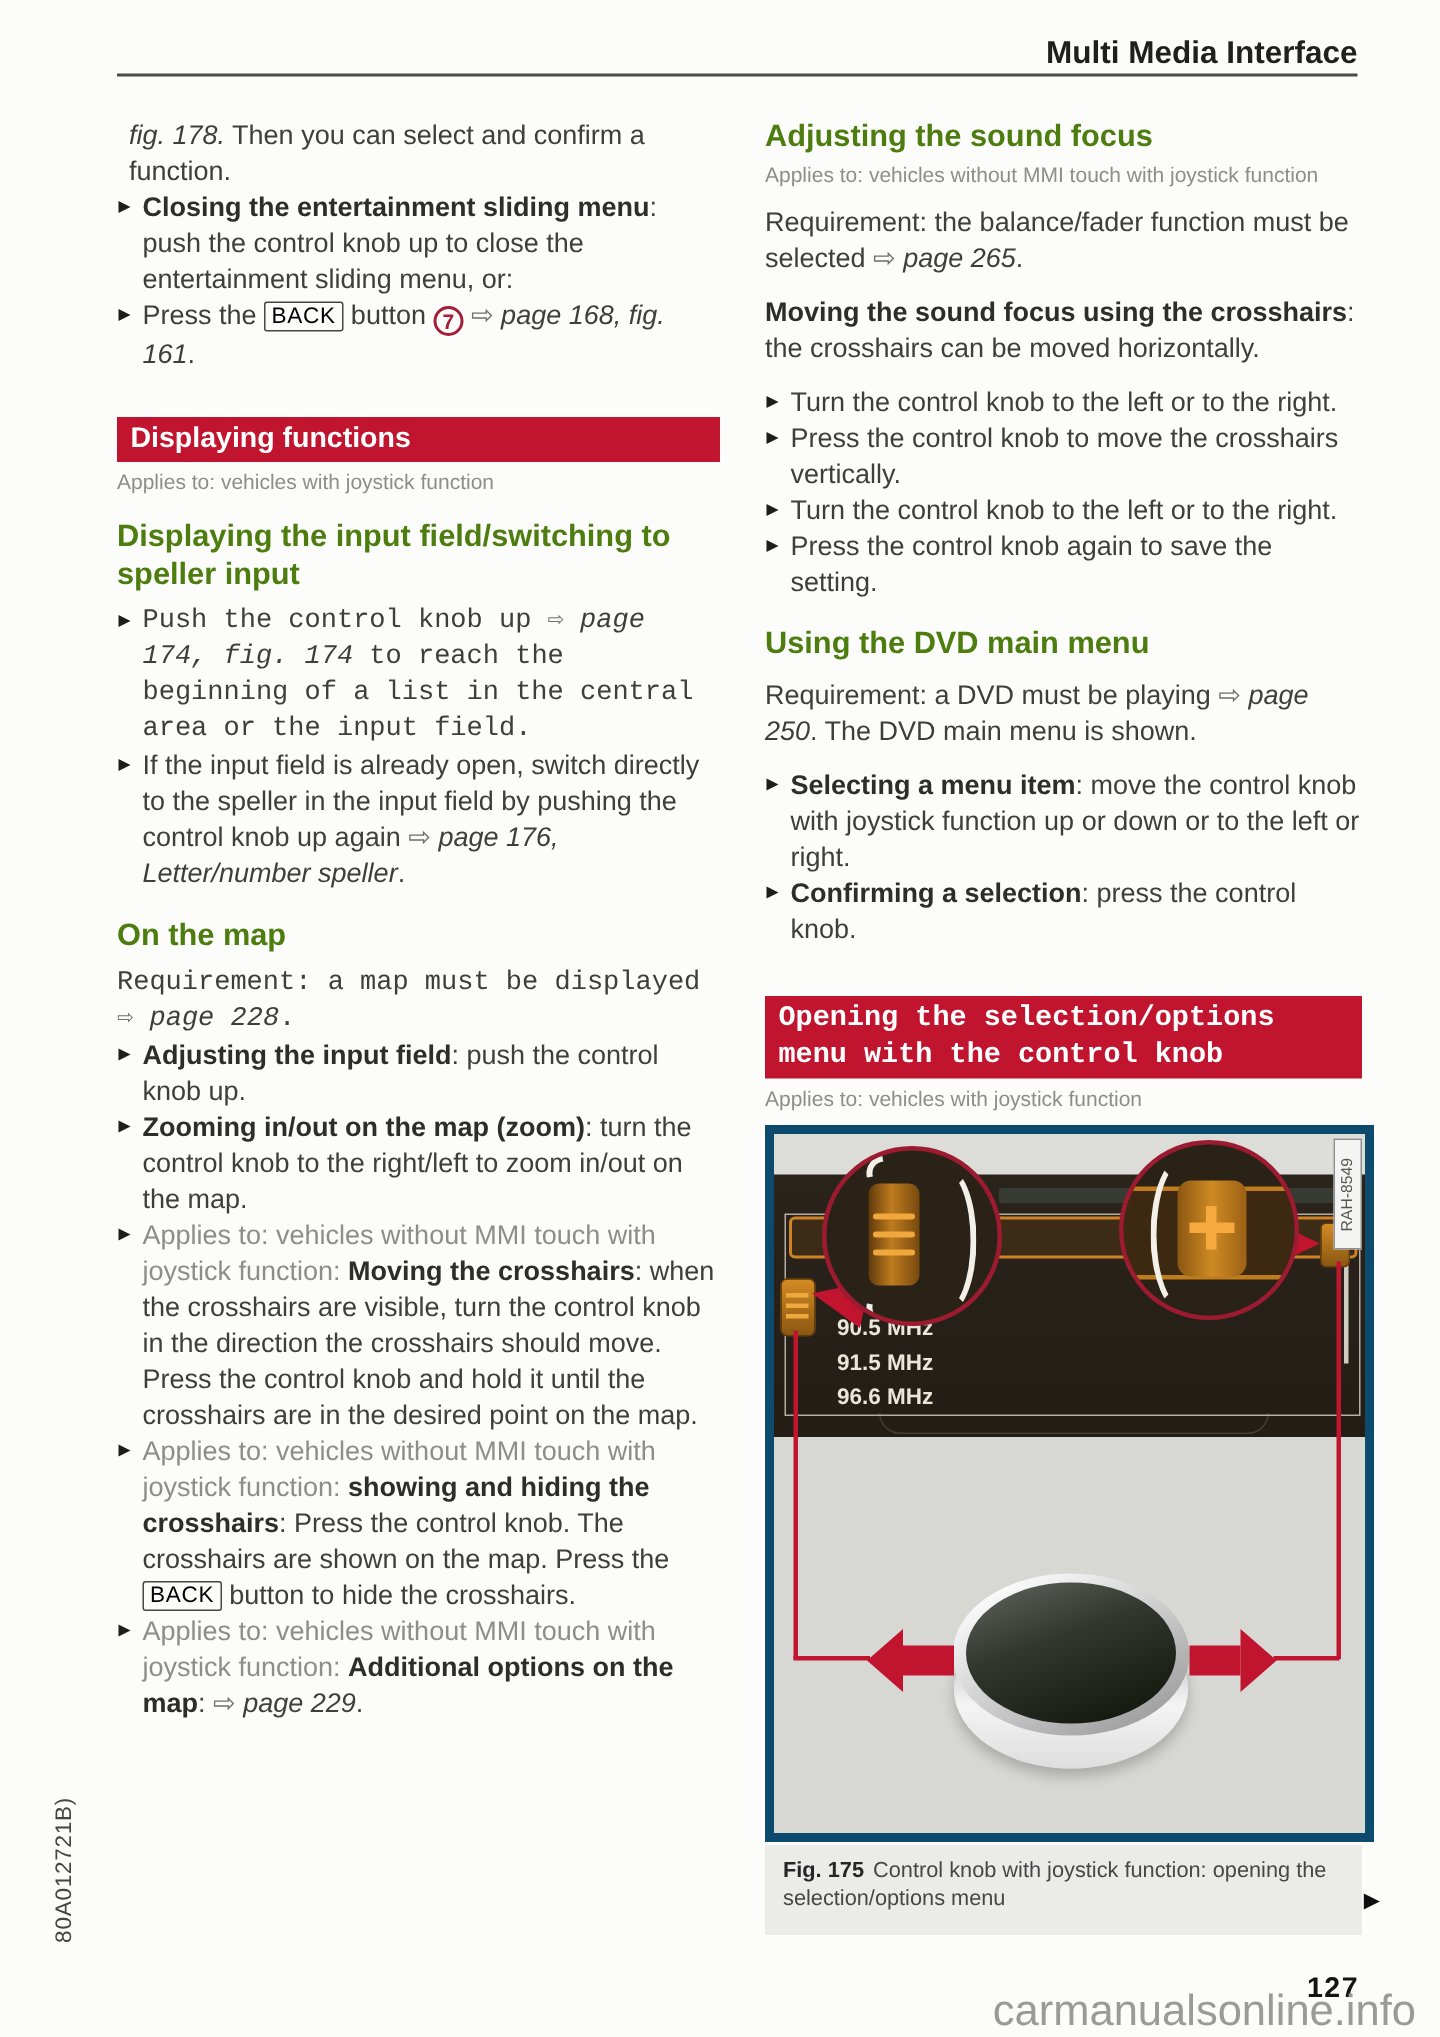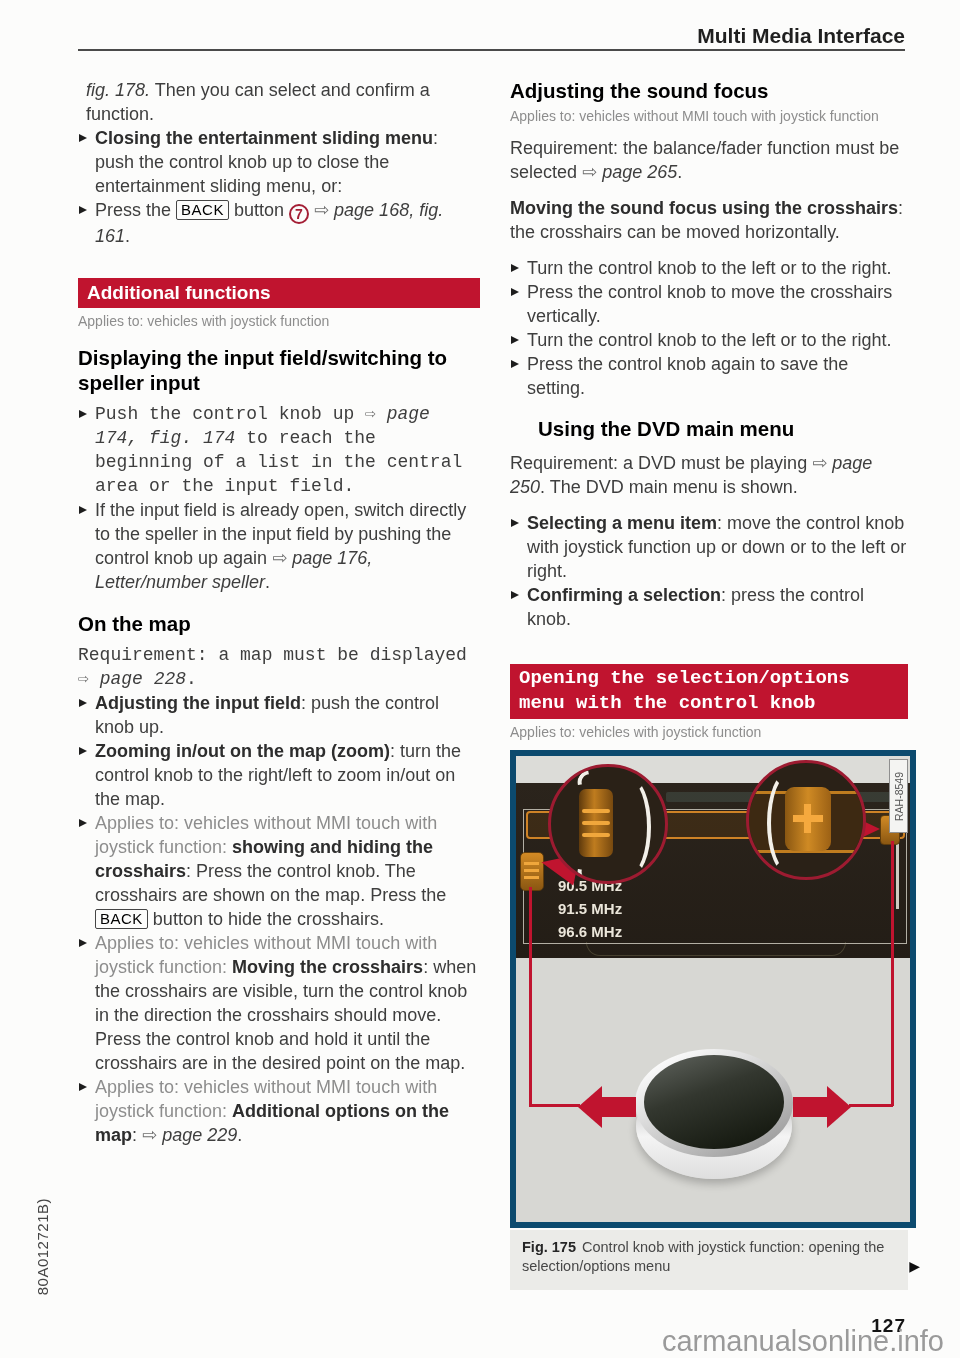--- a/index.html
+++ b/index.html
@@ -9,25 +9,25 @@
   .header-title{position:absolute;top:24px;right:55px;font-size:21px;font-weight:bold;color:#1f1f1f;}
   .header-rule{position:absolute;top:49px;left:78px;right:55px;height:2px;background:#4a4a4a;}
   .col{position:absolute;}
   .col-left{left:78px;top:78px;width:402px;}
   .col-right{left:510px;top:78px;width:398px;}
   .body,.bullet{margin:0;font-size:18px;line-height:24px;color:#3e3e3e;}
   .indent0{padding-left:8px;}
   .bullet{position:relative;padding-left:17px;}
   .bullet::before{content:"";position:absolute;left:1px;top:8px;width:0;height:0;
     border-left:8px solid #1d1d1d;border-top:4.5px solid transparent;border-bottom:4.5px solid transparent;}
-  .h2{margin:0;font-size:20.5px;line-height:25px;font-weight:bold;color:#000000;}
+  .h2{margin:0;font-size:20.5px;line-height:25px;font-weight:bold;color:#4d7c0f;}
   .applies{font-size:14px;line-height:19px;color:#8d8d8d;}
   .banner{background:#c0142f;color:#ffffff;font-weight:bold;font-size:19px;line-height:25px;padding:2px 6px 3px 9px;}
   .mtA{margin-top:30px;}.mtB{margin-top:14px;}.mtD{margin-top:17px;}.mtE{margin-top:7px;font-family:Liberation Mono, monospace;}
-  .mtF{margin-top:12px;}.mtG{margin-top:16px;margin-left:28px;}.mtH{margin-top:10px;}.mtI{margin-top:33px;font-family:Liberation Mono, monospace;}.mtJ{margin-top:4px;}
+  .mtF{margin-top:12px;}.mtG{margin-top:16px;}.mtH{margin-top:10px;}.mtI{margin-top:33px;font-family:Liberation Mono, monospace;}.mtJ{margin-top:4px;}
   .seg-b{font-weight:bold;color:#2d2d2d;}
   .seg-i{font-style:italic;}
   .seg-g{color:#8d8d8d;}
   .seg-arr{color:#6f6f6f;}
   .seg-btn{display:inline-block;border:1.5px solid #454545;border-radius:2px;padding:0 4px;
     font-size:15px;line-height:18px;vertical-align:1px;color:#000000;letter-spacing:0.5px;}
   .seg-circ{display:inline-block;box-sizing:border-box;width:20px;height:20px;border:2px solid #a41e35;
     border-radius:50%;color:#a41e35;font-weight:bold;font-size:14px;line-height:16px;text-align:center;vertical-align:-3px;}
   
   .figure{position:relative;margin-top:8px;width:394px;height:466px;border:6px solid #0c4a6e;background:#d7d7d3;overflow:visible;}
@@ -109,31 +109,31 @@
 
 <div class="page">
 
   <div class="header-title">Multi Media Interface</div>
   <div class="header-rule"></div>
 
   <div class="col col-left">
     <p class="body indent0"><span class="seg-i">fig. 178.</span><span class="seg"> Then you can select and confirm a function.</span></p>
     <div class="bullet"><span class="seg-b">Closing the entertainment sliding menu</span><span class="seg">: push the control knob up to close the entertainment sliding menu, or:</span></div>
     <div class="bullet"><span class="seg">Press the </span><span class="seg-btn">BACK</span><span class="seg"> button </span><span class="seg-circ">7</span><span class="seg"> </span><span class="seg-arr">⇨</span><span class="seg"> </span><span class="seg-i">page 168, fig. 161</span><span class="seg">.</span></div>
-    <div class="banner mtA">Additional functions</div>
+    <div class="banner mtA">Displaying functions</div>
     <div class="applies mtJ">Applies to: vehicles with joystick function</div>
     <h2 class="h2 mtB">Displaying the input field/switching to speller input</h2>
     <div class="bullet mtE"><span class="seg">Push the control knob up </span><span class="seg-arr">⇨</span><span class="seg"> </span><span class="seg-i">page 174, fig. 174</span><span class="seg"> to reach the beginning of a list in the central area or the input field.</span></div>
     <div class="bullet"><span class="seg">If the input field is already open, switch directly to the speller in the input field by pushing the control knob up again </span><span class="seg-arr">⇨</span><span class="seg"> </span><span class="seg-i">page 176, Letter/number speller</span><span class="seg">.</span></div>
     <h2 class="h2 mtD">On the map</h2>
     <p class="body mtE"><span class="seg">Requirement: a map must be displayed </span><span class="seg-arr">⇨</span><span class="seg"> </span><span class="seg-i">page 228</span><span class="seg">.</span></p>
     <div class="bullet"><span class="seg-b">Adjusting the input field</span><span class="seg">: push the control knob up.</span></div>
     <div class="bullet"><span class="seg-b">Zooming in/out on the map (zoom)</span><span class="seg">: turn the control knob to the right/left to zoom in/out on the map.</span></div>
+    <div class="bullet"><span class="seg-g">Applies to: vehicles without MMI touch with joystick function: </span><span class="seg-b">Moving the crosshairs</span><span class="seg">: when the crosshairs are visible, turn the control knob in the direction the crosshairs should move. Press the control knob and hold it until the crosshairs are in the desired point on the map.</span></div>
     <div class="bullet"><span class="seg-g">Applies to: vehicles without MMI touch with joystick function: </span><span class="seg-b">showing and hiding the crosshairs</span><span class="seg">: Press the control knob. The crosshairs are shown on the map. Press the </span><span class="seg-btn">BACK</span><span class="seg"> button to hide the crosshairs.</span></div>
-    <div class="bullet"><span class="seg-g">Applies to: vehicles without MMI touch with joystick function: </span><span class="seg-b">Moving the crosshairs</span><span class="seg">: when the crosshairs are visible, turn the control knob in the direction the crosshairs should move. Press the control knob and hold it until the crosshairs are in the desired point on the map.</span></div>
     <div class="bullet"><span class="seg-g">Applies to: vehicles without MMI touch with joystick function: </span><span class="seg-b">Additional options on the map</span><span class="seg">: </span><span class="seg-arr">⇨</span><span class="seg"> </span><span class="seg-i">page 229</span><span class="seg">.</span></div>
   </div>
 
   <div class="col col-right">
     <h2 class="h2">Adjusting the sound focus</h2>
     <div class="applies mtJ">Applies to: vehicles without MMI touch with joystick function</div>
     <p class="body mtH"><span class="seg">Requirement: the balance/fader function must be selected </span><span class="seg-arr">⇨</span><span class="seg"> </span><span class="seg-i">page 265</span><span class="seg">.</span></p>
     <p class="body mtF"><span class="seg-b">Moving the sound focus using the crosshairs</span><span class="seg">: the crosshairs can be moved horizontally.</span></p>
     <div class="bullet mtF"><span class="seg">Turn the control knob to the left or to the right.</span></div>
     <div class="bullet"><span class="seg">Press the control knob to move the crosshairs vertically.</span></div>

